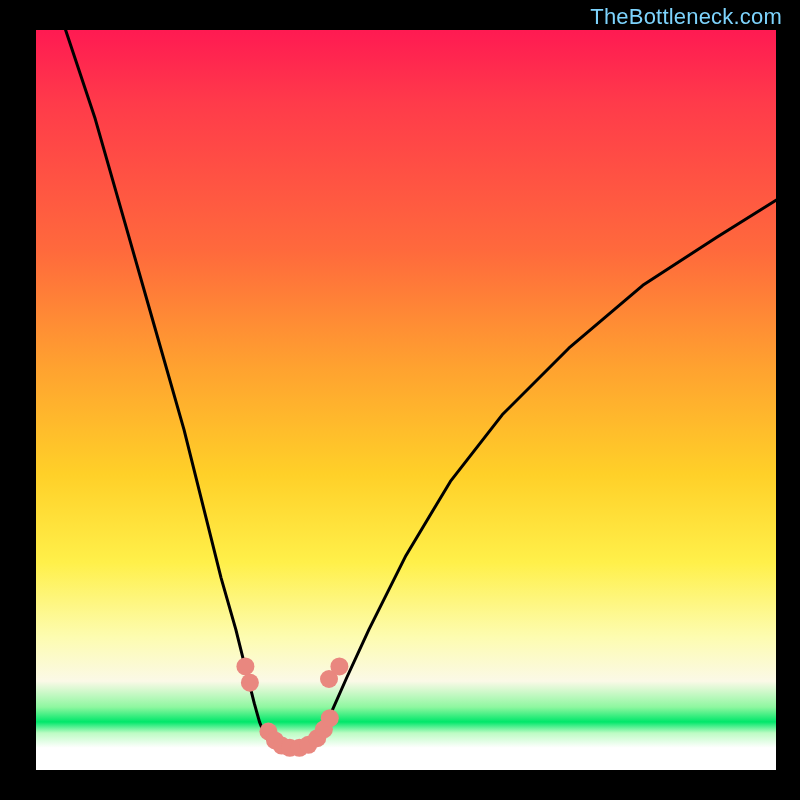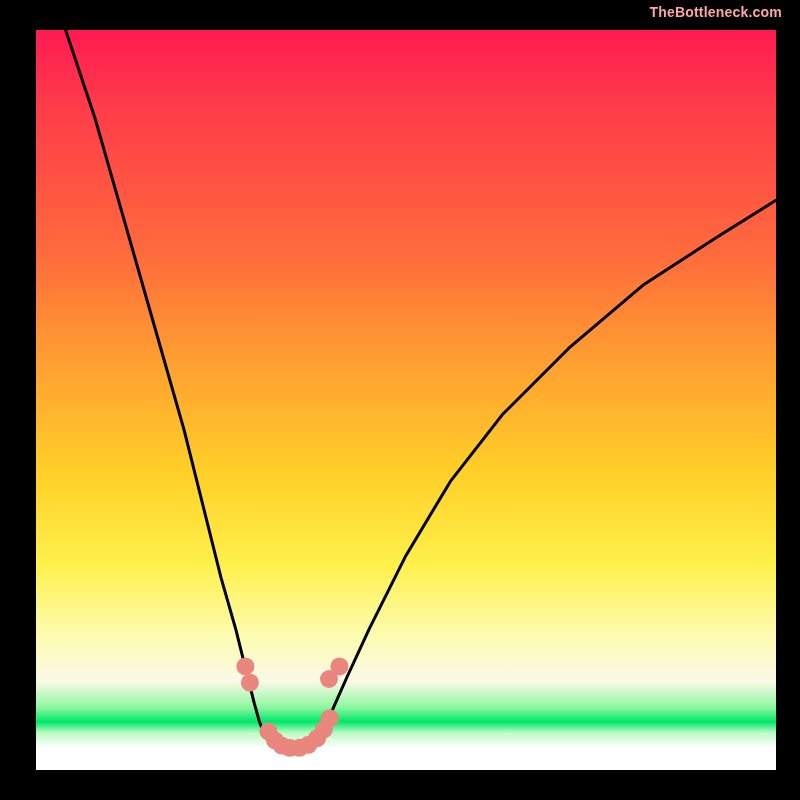--- a/index.html
+++ b/index.html
@@ -39,23 +39,23 @@
       #00e76a 93.5%,
       #bdfcc4 95%,
       #ffffff 97%,
       #ffffff 100%
     );
   }
   .watermark {
     position: absolute;
     top: 4px;
     right: 18px;
-    color: #fca5a5;
-    font-size: 14px;
-    font-weight: 700;
+    color: #7dd3fc;
+    font-size: 22px;
+    font-weight: 400;
     letter-spacing: 0.2px;
     user-select: none;
   }
   svg.curves {
     position: absolute;
     top: 0;
     left: 0;
   }
 </style>
 </head>

